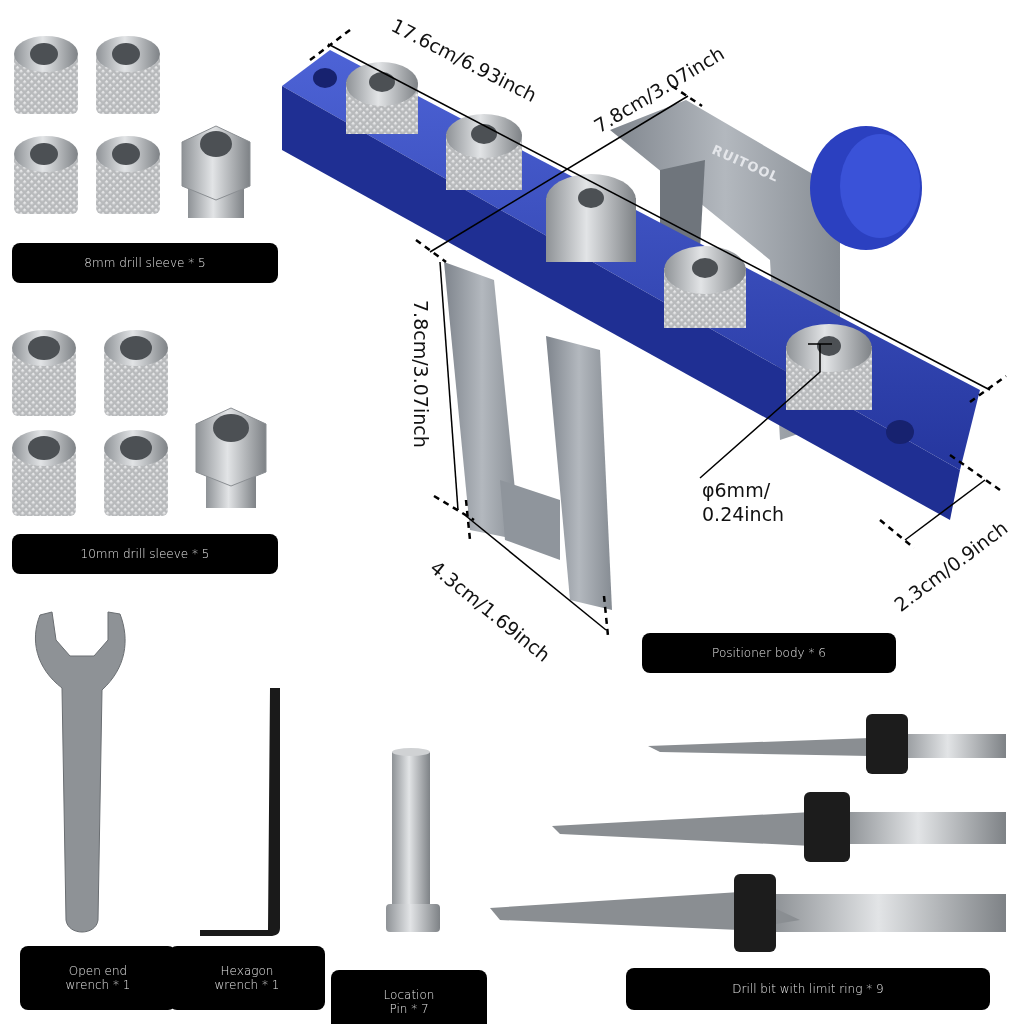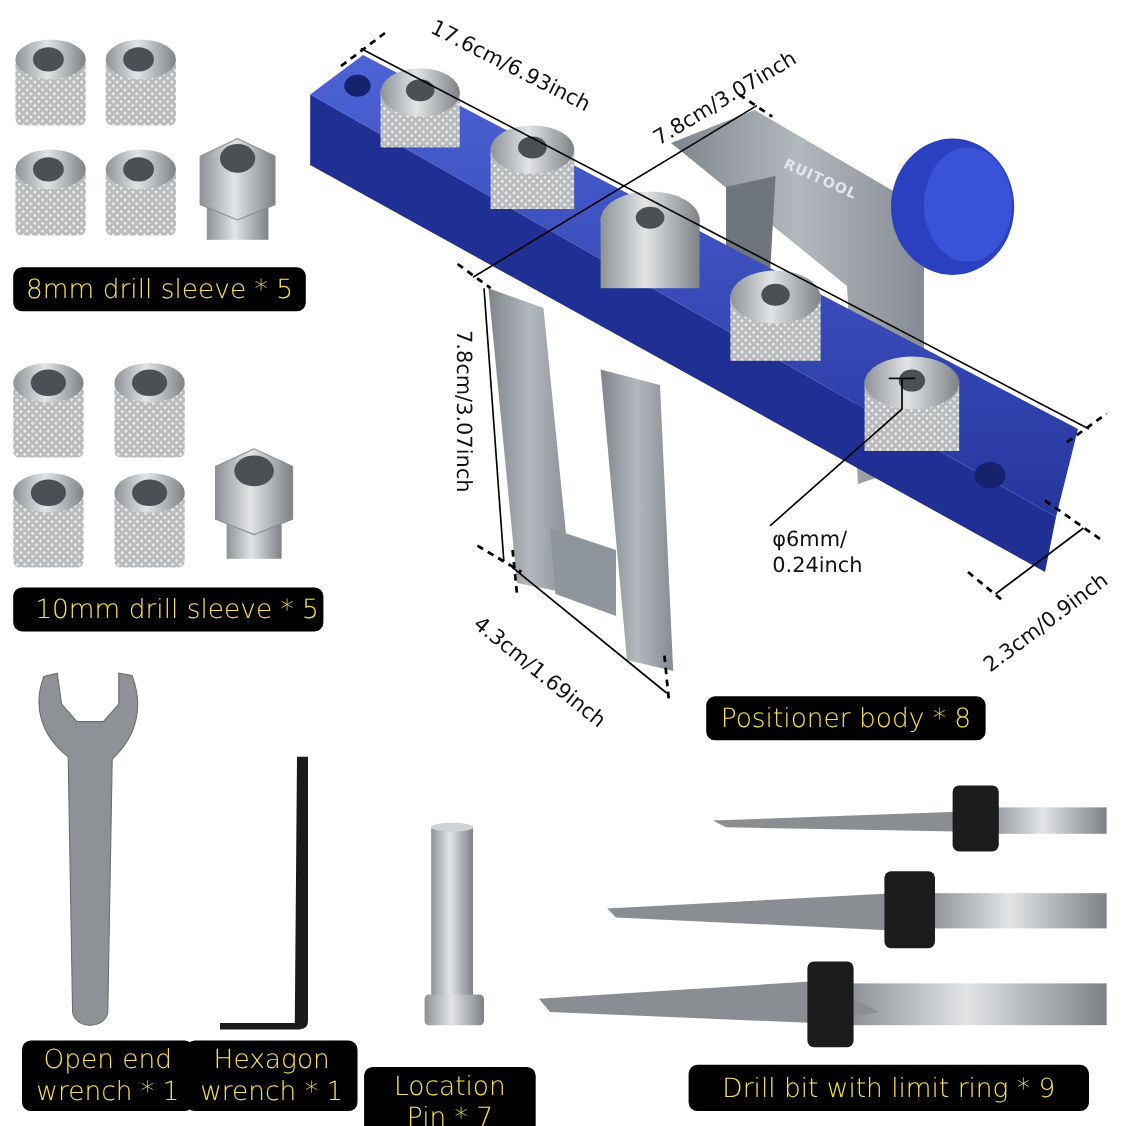--- a/index.html
+++ b/index.html
@@ -1,18 +1,18 @@
 <!DOCTYPE html>
 <html><head>
 <meta charset="utf-8">
 <style>
   html,body{margin:0;padding:0;background:#fff;}
   body{width:1024px;height:1024px;position:relative;overflow:hidden;font-family:"DejaVu Sans","Liberation Sans",sans-serif;}
   .abs{position:absolute;}
-  .label{position:absolute;background:#000;color:#fde047;border-radius:8px;display:flex;align-items:center;justify-content:center;text-align:center;font-size:24px;line-height:1.2;font-weight:300;}
+  .label{position:absolute;background:#000;color:#e5e5e5;border-radius:8px;display:flex;align-items:center;justify-content:center;text-align:center;font-size:12px;line-height:1.2;font-weight:300;}
   .dim{position:absolute;font-size:19px;color:#111;white-space:nowrap;transform-origin:left top;}
   svg{position:absolute;left:0;top:0;}
 </style>
 </head>
 <body>
 
 <svg width="1024" height="1024" viewBox="0 0 1024 1024">
   <defs>
     <linearGradient id="steel" x1="0" x2="1" y1="0" y2="0">
       <stop offset="0" stop-color="#8e9296"></stop>
@@ -199,25 +199,25 @@
 <div class="dim" style="left:440px;top:556px;transform:rotate(39deg);">4.3cm/1.69inch</div>
 <div class="dim" style="left:890px;top:598px;transform:rotate(-37deg);">2.3cm/0.9inch</div>
 <div class="abs" style="left:702px;top:478px;font-size:19px;line-height:24px;color:#111;">
   <div>φ6mm/</div>
   <div>0.24inch</div>
 </div>
 
 <div class="label" style="left:12px;top:243px;width:266px;height:40px;">
   <span>8mm drill sleeve * 5</span>
 </div>
-<div class="label" style="left:12px;top:534px;width:266px;height:40px;padding-left:16px;">
+<div class="label" style="left:12px;top:534px;width:266px;height:40px;">
   <span>10mm drill sleeve * 5</span>
 </div>
 <div class="label" style="left:642px;top:633px;width:254px;height:40px;">
-  <span>Positioner body * 8</span>
+  <span>Positioner body * 6</span>
 </div>
 <div class="label" style="left:20px;top:946px;width:156px;height:64px;flex-direction:column;">
   <span>Open end</span>
   <span>wrench * 1</span>
 </div>
 <div class="label" style="left:169px;top:946px;width:156px;height:64px;flex-direction:column;text-align:center;">
   <span>Hexagon</span>
   <span>wrench * 1</span>
 </div>
 <div class="label" style="left:331px;top:946px;width:156px;height:64px;flex-direction:column;margin-top:24px;">

